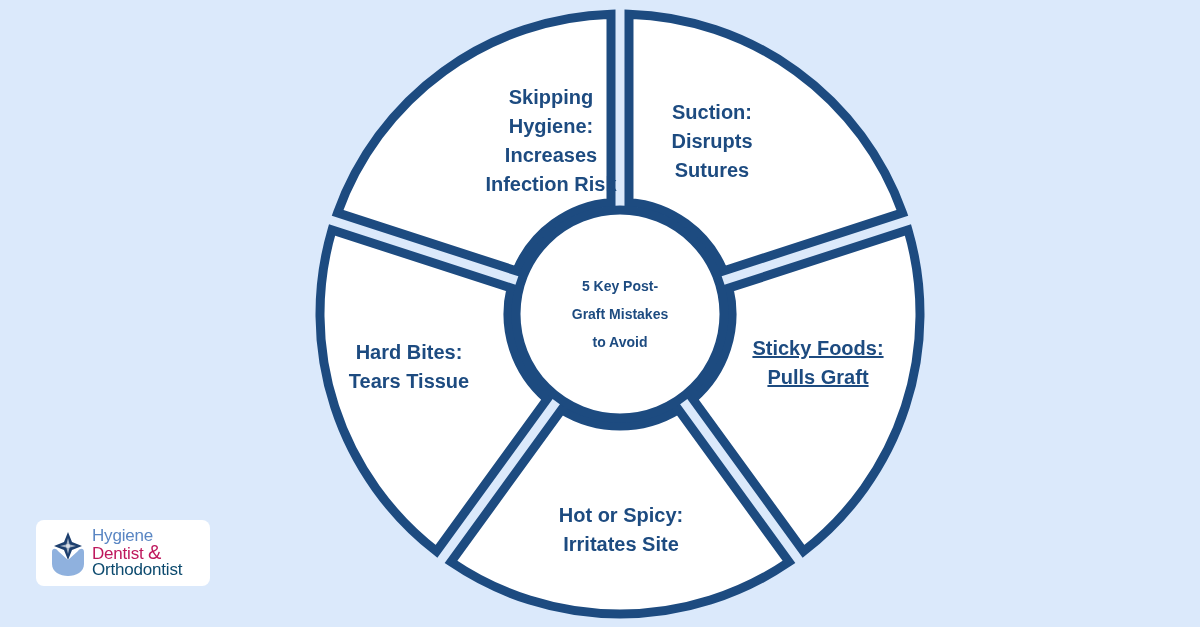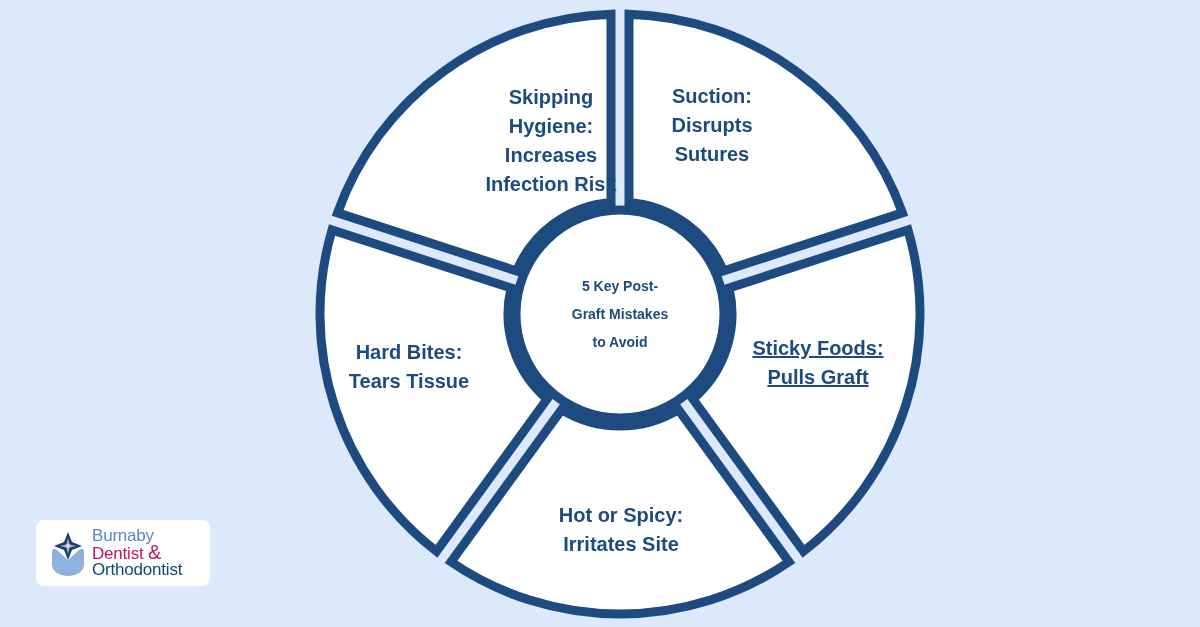--- a/index.html
+++ b/index.html
@@ -61,21 +61,21 @@
       <path d="M788.9761698042507,561.8851630055437 A300,300 0 0 1 451.0238301957493,561.8851630055439 L561.6538041572974,409.6018903091617 A112,112 0 0 0 678.3461958427026,409.6018903091617 Z" fill="#ffffff" stroke="#1d4b80" stroke-width="9" stroke-linejoin="miter"></path>
       <path d="M436.4637085445916,551.3066154130461 A300,300 0 0 1 332.0306923167909,229.89484063118812 L511.04723317881326,288.052079042665 A112,112 0 0 0 547.1071653238613,399.0331385571361 Z" fill="#ffffff" stroke="#1d4b80" stroke-width="9" stroke-linejoin="miter"></path>
     </g>
   <circle cx="620" cy="314" r="104" fill="#ffffff" stroke="#1d4b80" stroke-width="9"></circle>
 </svg>
 
 <div class="seg-label" style="left:519px; top:141px;margin-left:32px;">Skipping
 Hygiene:
 Increases
 Infection Risk</div>
-<div class="seg-label" style="left:712px; top:125px;">Suction:
+<div class="seg-label" style="left:712px; top:141px;">Suction:
 Disrupts
 Sutures</div>
 <div class="seg-label" style="left:818px; top:363px;text-decoration:underline;">Sticky Foods:
 Pulls Graft</div>
 <div class="seg-label" style="left:621px; top:530px;">Hot or Spicy:
 Irritates Site</div>
 <div class="seg-label" style="left:409px; top:367px;">Hard Bites:
 Tears Tissue</div>
 
 <div class="hub-label">5 Key Post-
@@ -83,17 +83,17 @@
 to Avoid</div>
 
 <div class="logo-card">
   <svg class="logo-mark" width="40" height="48" viewBox="0 0 40 48">
     <path d="M4 22 C4 18, 8 18, 10 21 L20 30 L30 21 C32 18, 36 18, 36 22 L36 34 C36 42, 28 46, 20 46 C12 46, 4 42, 4 34 Z" fill="#8fb1de"></path>
     <path d="M16 12 L20 2 L24 12 L34 16 L24 20 L20 30 L16 20 L6 16 Z" fill="#1d3f6e"></path>
     <path d="M20 8 L22 16 L20 24 L18 16 Z" fill="#ffffff" opacity="0.6"></path>
     <path d="M12 16 L20 14 L28 16 L20 18 Z" fill="#ffffff" opacity="0.6"></path>
   </svg>
   <div class="logo-text">
-    <span class="l1">Burnaby</span>
+    <span class="l1">Hygiene</span>
     <span class="l2"><span>Dentist</span> <span class="amp">&amp;</span></span>
     <span class="l3">Orthodontist</span>
   </div>
 </div>
 
 </body></html>

